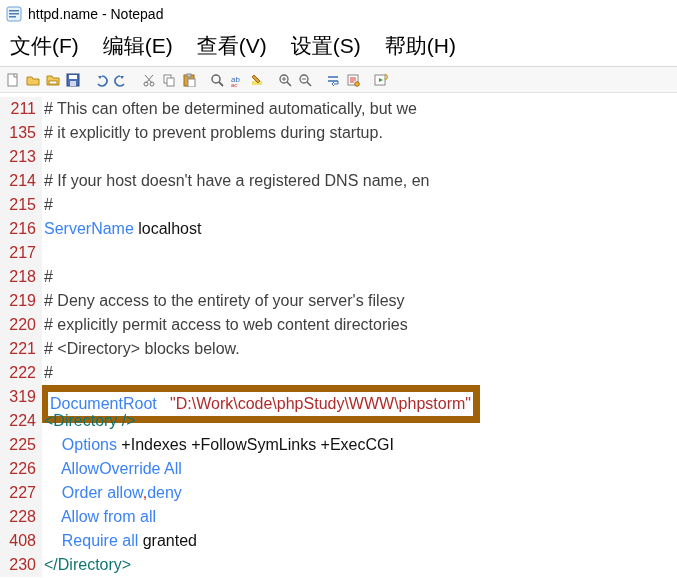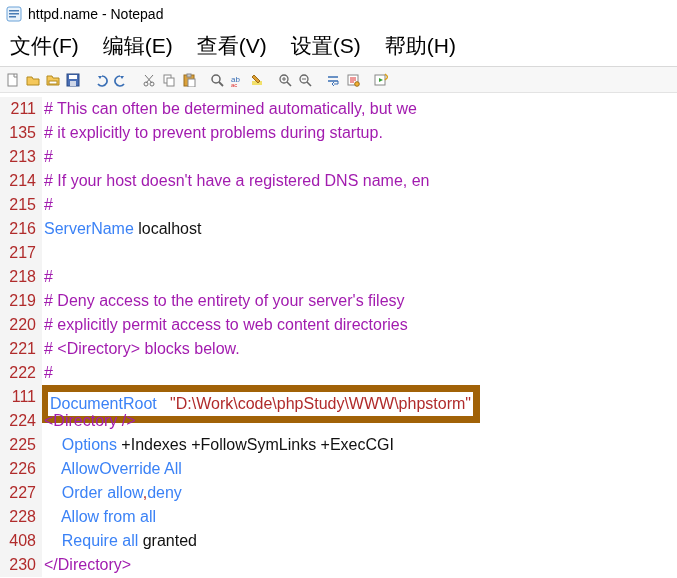--- a/index.html
+++ b/index.html
@@ -49,25 +49,25 @@
   .gutter {
     background: #f4f4f4;
     color: #b02b2b;
     text-align: right;
     padding: 0 6px 0 8px;
     min-width: 42px;
   }
   .gutter div { height: 24px; }
   .code { flex: 1; overflow: hidden; }
   .code .line { height: 24px; padding-left: 2px; position: relative; }
-  .c-comment { color: #a21caf; }
+  .c-comment { color: #404040; }
   .c-key { color: #3b82f6; }
   .c-black { color: #111; }
   .c-string { color: #b02b2b; }
-  .c-tag { color: #a21caf; }
+  .c-tag { color: #0f766e; }
   .c-op { color: #b02b2b; }
   .boxed {
     border: 7px solid #a16207;
     display: inline-block;
     padding: 0 2px;
     margin-left: -3px;
   }
 </style>
 </head>
 <body>
@@ -207,15 +207,15 @@
   <span class="tb-btn">
       <svg width="14" height="14" viewBox="0 0 14 14">
         <rect x="1" y="2" width="10" height="10" fill="#fff" stroke="#888"></rect>
         <path d="M5 5l4 2-4 2z" fill="#38a038"></path>
         <path d="M11 1l3 3-3 3" fill="none" stroke="#d8a020" stroke-width="1.5"></path>
       </svg>
     </span>
 </div>
 
 <div class="editor">
-  <div class="gutter" id="gutter"><div>211</div><div>135</div><div>213</div><div>214</div><div>215</div><div>216</div><div>217</div><div>218</div><div>219</div><div>220</div><div>221</div><div>222</div><div>111</div><div>224</div><div>225</div><div>226</div><div>227</div><div>228</div><div>408</div><div>230</div></div>
+  <div class="gutter" id="gutter"><div>211</div><div>135</div><div>213</div><div>214</div><div>215</div><div>216</div><div>217</div><div>218</div><div>219</div><div>220</div><div>221</div><div>222</div><div>319</div><div>224</div><div>225</div><div>226</div><div>227</div><div>228</div><div>408</div><div>230</div></div>
   <div class="code" id="code"><div class="line"><span class="c-comment"># This can often be determined automatically, but we </span></div><div class="line"><span class="c-comment"># it explicitly to prevent problems during startup.</span></div><div class="line"><span class="c-comment">#</span></div><div class="line"><span class="c-comment"># If your host doesn't have a registered DNS name, en</span></div><div class="line"><span class="c-comment">#</span></div><div class="line"><span class="c-key">ServerName</span><span class="c-black"> localhost</span></div><div class="line">&nbsp;</div><div class="line"><span class="c-comment">#</span></div><div class="line"><span class="c-comment"># Deny access to the entirety of your server's filesy</span></div><div class="line"><span class="c-comment"># explicitly permit access to web content directories</span></div><div class="line"><span class="c-comment"># &lt;Directory&gt; blocks below.</span></div><div class="line"><span class="c-comment">#</span></div><div class="line"><span class="boxed"><span class="c-key">DocumentRoot</span><span>   </span><span class="c-string">"D:\Work\code\phpStudy\WWW\phpstorm"</span></span></div><div class="line"><span class="c-tag">&lt;Directory /&gt;</span></div><div class="line"><span>    </span><span class="c-key">Options</span><span class="c-black"> +Indexes +FollowSymLinks +ExecCGI</span></div><div class="line"><span>    </span><span class="c-key">AllowOverride All</span></div><div class="line"><span>    </span><span class="c-key">Order </span><span class="c-key">allow</span><span class="c-op">,</span><span class="c-key">deny</span></div><div class="line"><span>    </span><span class="c-key">Allow from all</span></div><div class="line"><span>    </span><span class="c-key">Require all </span><span class="c-black">granted</span></div><div class="line"><span class="c-tag">&lt;/Directory&gt;</span></div></div>
 </div>
 
 </body></html>

